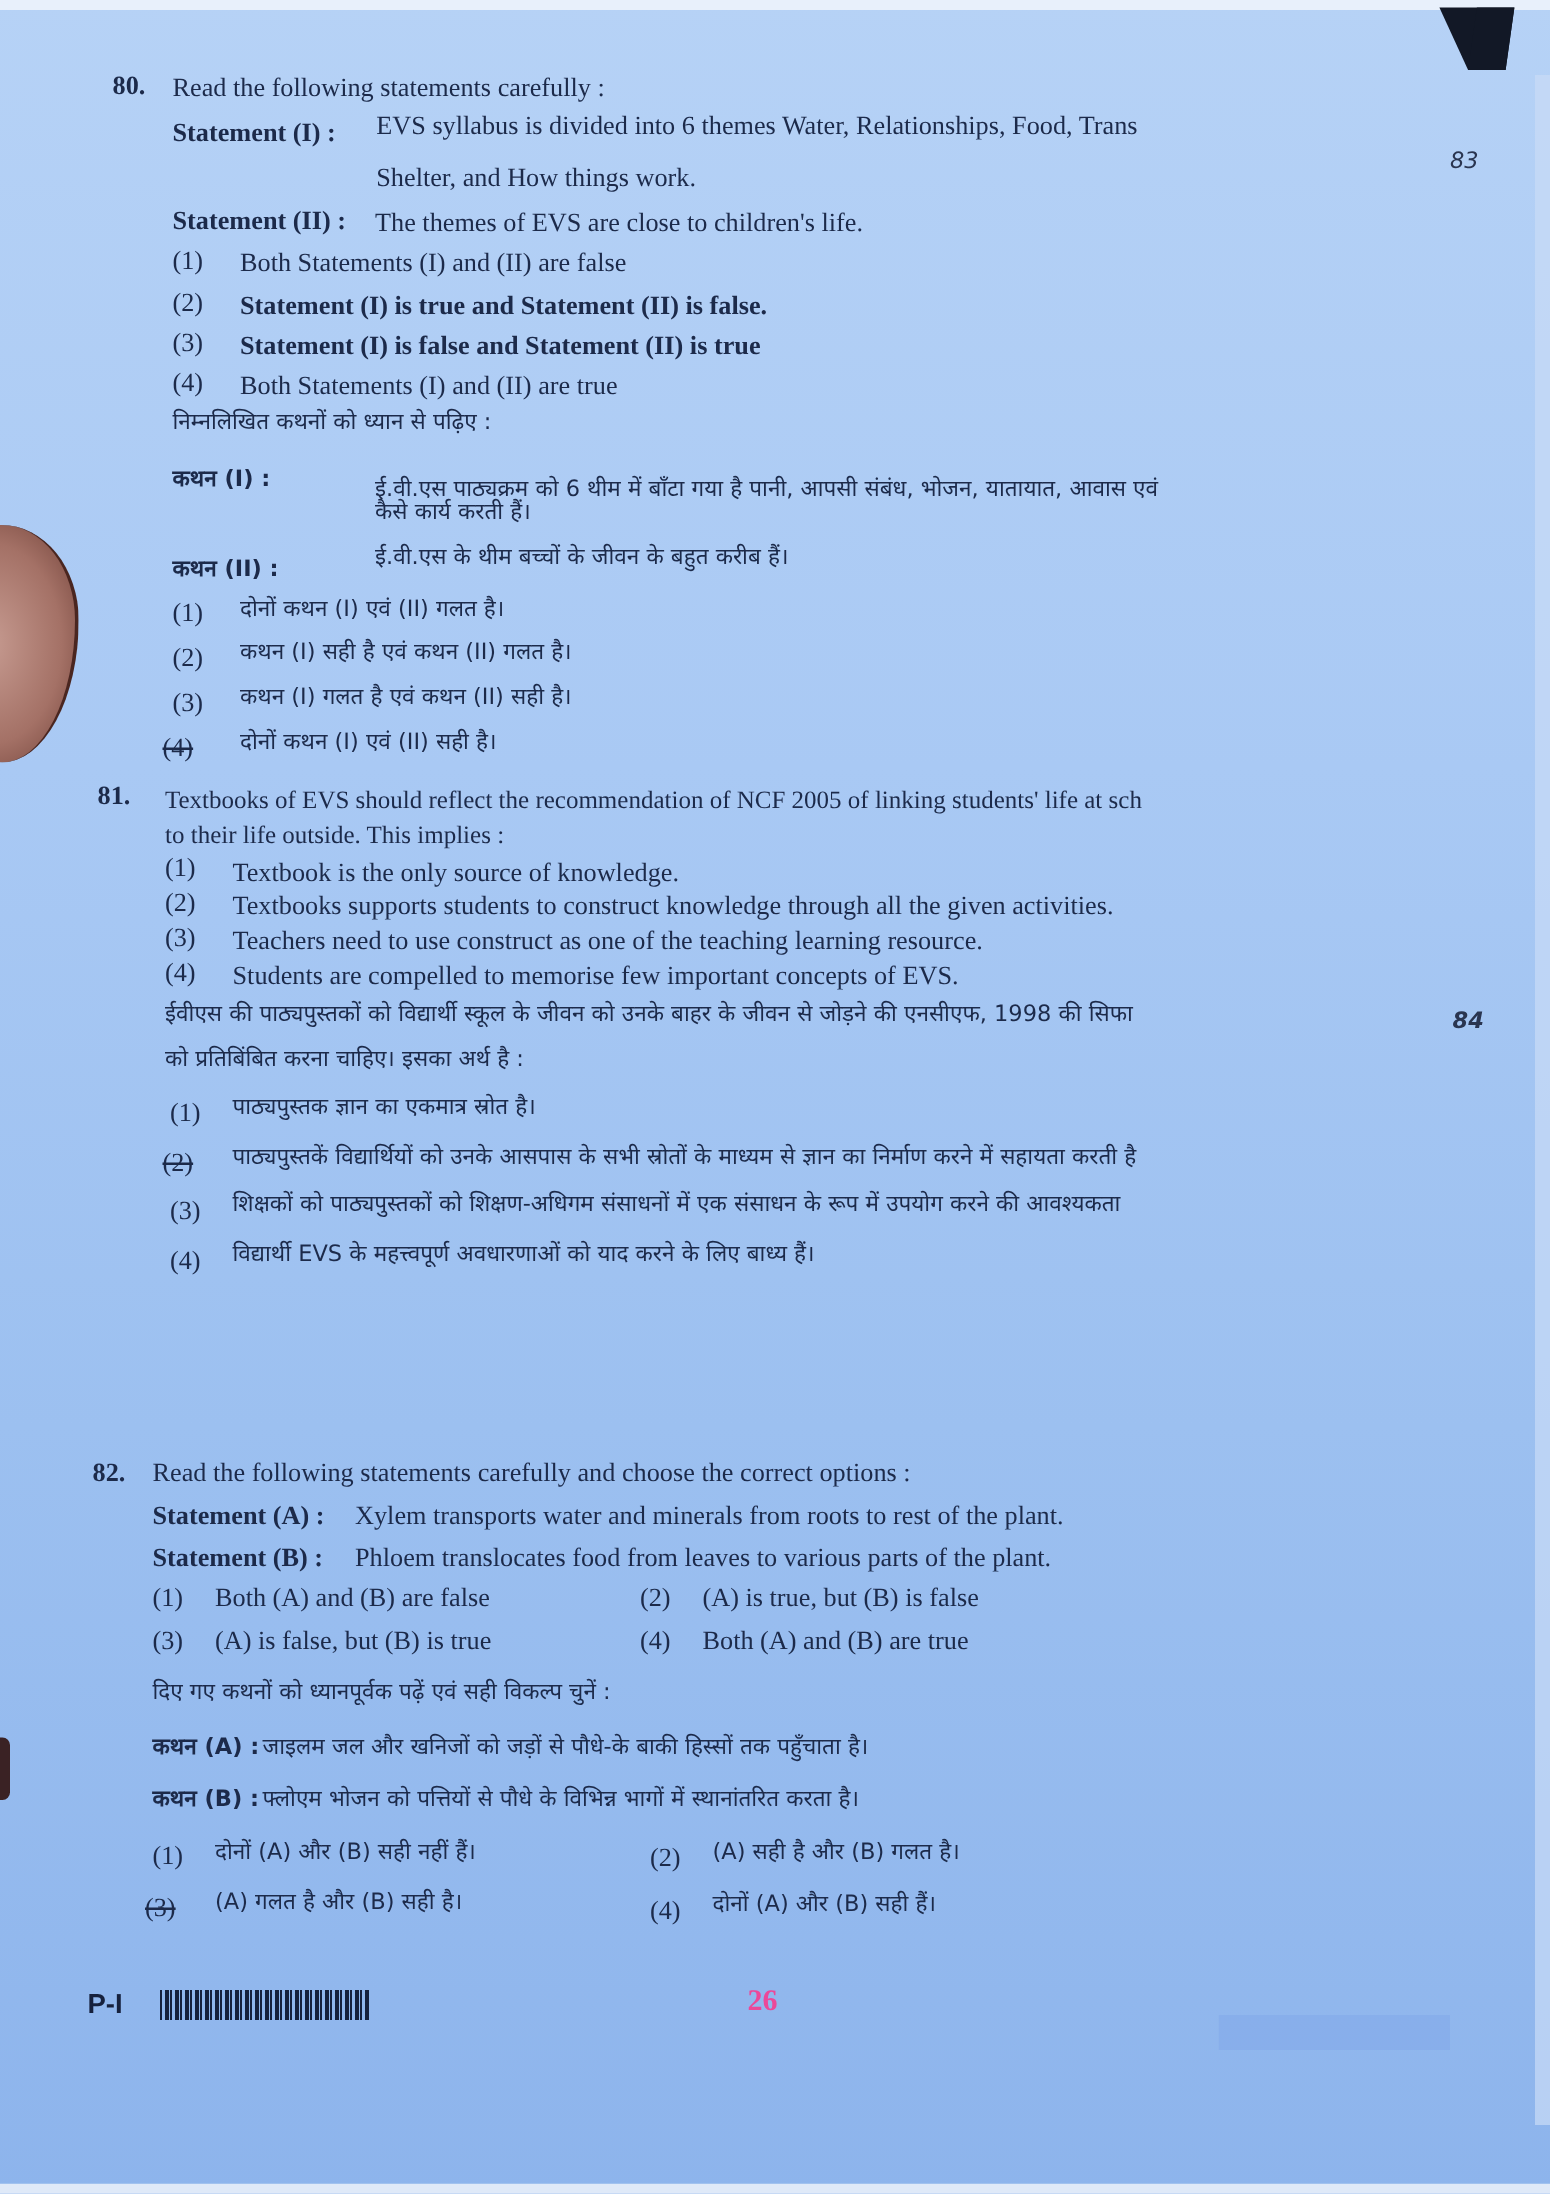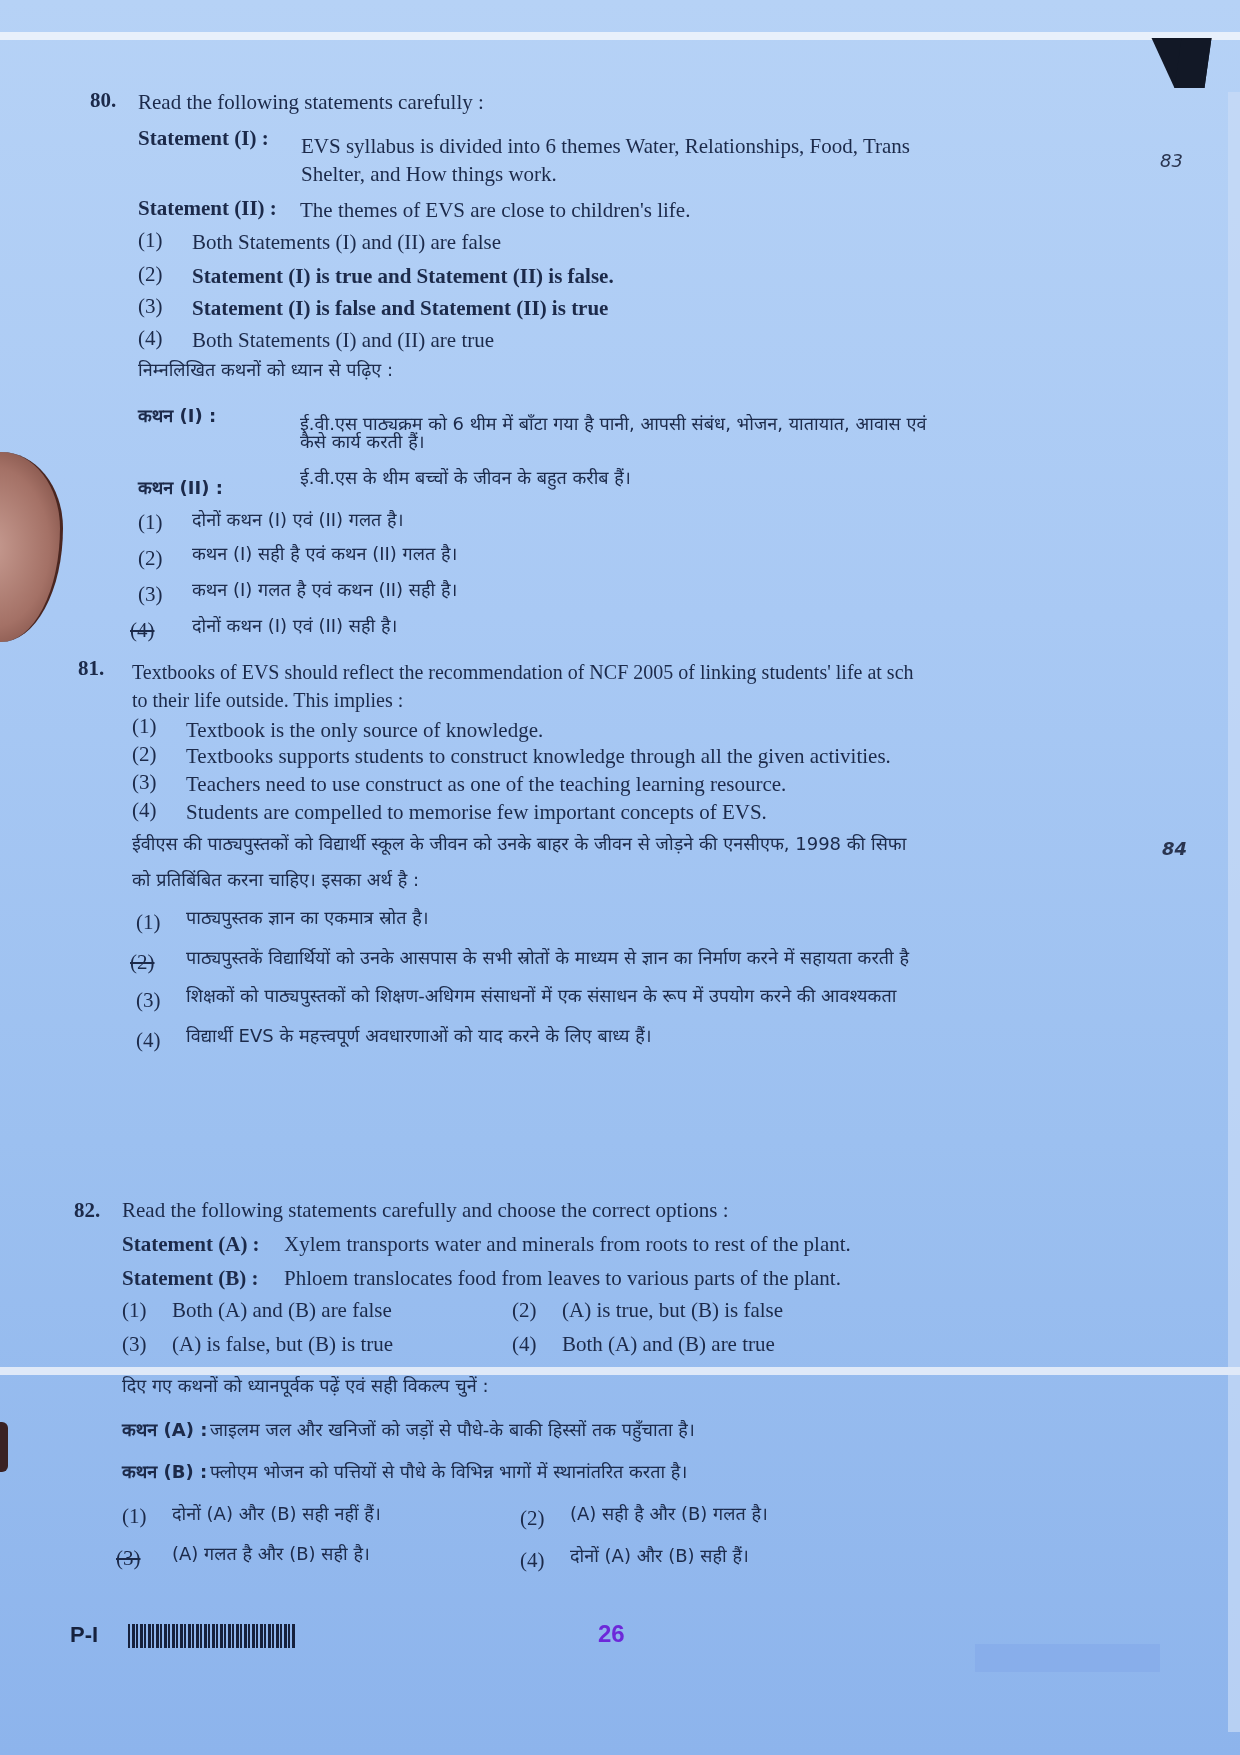--- a/index.html
+++ b/index.html
@@ -2,56 +2,56 @@
 <html><head>
 <meta charset="utf-8">
 <style>
   html, body { margin:0; padding:0; }
   body {
     width:1240px; height:1755px; overflow:hidden; position:relative;
     background: linear-gradient(180deg, #b6d2f6 0%, #a9c9f4 35%, #9cc0f0 65%, #8db4ec 100%);
     font-family: "Liberation Serif", "DejaVu Serif", serif;
     color:#1c2a4a;
   }
-  .page { position:absolute; left:0; top:0; width:1240px; height:1343px;margin-top:32px; }
+  .page { position:absolute; left:0; top:0; width:1240px; height:1755px; }
   .topshade { position:absolute; left:0; top:0; width:1240px; height:8px; background:#e8f0fb; }
   .botshade { position:absolute; left:0; bottom:0; width:1240px; height:8px; background:#dfe9f8; }
   .tri { position:absolute; left:1148px; top:6px; width:0; height:0;
     border-left:30px solid transparent; border-right:30px solid #121826; border-top:50px solid #121826; transform:skewX(-8deg); }
   .edge-r { position:absolute; left:1228px; top:60px; width:12px; height:1640px; background:#c9dcf7; opacity:.7; }
   .finger { position:absolute; left:-40px; top:420px; width:100px; height:190px;
     border-radius:40% 60% 60% 40% / 30% 40% 60% 70%;
     background: radial-gradient(ellipse at 30% 50%, #c79c92 0%, #a47166 60%, #6e3f36 100%);
     border-right:3px solid #4a2620; }
   .finger2 { position:absolute; left:-10px; top:1390px; width:18px; height:50px; background:#3a2224; border-radius:6px; }
   .line { position:absolute; white-space:nowrap; font-size:21px; line-height:28px; }
   .q { font-weight:bold; font-size:21px; }
   .hi { font-family: "DejaVu Sans", sans-serif; font-size:18px; }
   .mark { position:absolute; color:#2a3550; font-family:"DejaVu Sans", sans-serif; font-style:italic; font-size:18px; }
   .footer-code { position:absolute; left:70px; top:1590px; font-family:"Liberation Sans", sans-serif; font-weight:bold; font-size:22px; color:#16213d; }
   .barcode { position:absolute; left:128px; top:1592px; width:168px; height:24px;
     background: repeating-linear-gradient(90deg, #16213d 0 2px, transparent 2px 4px, #16213d 4px 7px, transparent 7px 8px); }
-  .pageno { position:absolute; left:598px; top:1588px; font-family:Liberation Sans, sans-serif; font-weight:bold; font-size:24px; color:#6d28d9; }
+  .pageno { position:absolute; left:598px; top:1588px; font-family:Liberation Serif, serif; font-weight:bold; font-size:24px; color:#ec4899; }
   .faint { position:absolute; left:975px; top:1612px; width:185px; height:28px; background:#86acea; opacity:.8; }
 </style>
 </head>
 <body>
 
 <div class="page">
   <div class="topshade"></div>
   <div class="tri"></div>
   <div class="edge-r"></div>
   <div class="finger"></div>
   <div class="finger2"></div>
 
   <div>
     <span class="line q" style="left:90px;top:54px;">80.</span>
     <span class="line" style="left:138px;top:56px;">Read the following statements carefully :</span>
     <span class="line" style="left:138px;top:92px;font-weight:bold;">Statement (I) :</span>
-    <span class="line" style="left:301px;top:100px;">EVS syllabus is divided into 6 themes Water, Relationships, Food, Trans</span>
+    <span class="line" style="left:301px;top:86px;">EVS syllabus is divided into 6 themes Water, Relationships, Food, Trans</span>
     <span class="mark" style="left:1160px;top:118px;">83</span>
     <span class="line" style="left:301px;top:128px;">Shelter, and How things work.</span>
     <span class="line" style="left:138px;top:162px;font-weight:bold;">Statement (II) :</span>
     <span class="line" style="left:300px;top:164px;">The themes of EVS are close to children's life.</span>
 
     <div>
       <span class="line" style="left:138px;top:194px;">(1)</span>
       <span class="line" style="left:192px;top:196px;">Both Statements (I) and (II) are false</span>
       <span class="line" style="left:138px;top:228px;">(2)</span>
       <span class="line" style="left:192px;top:230px;font-weight:bold;">Statement (I) is true and Statement (II) is false.</span>

